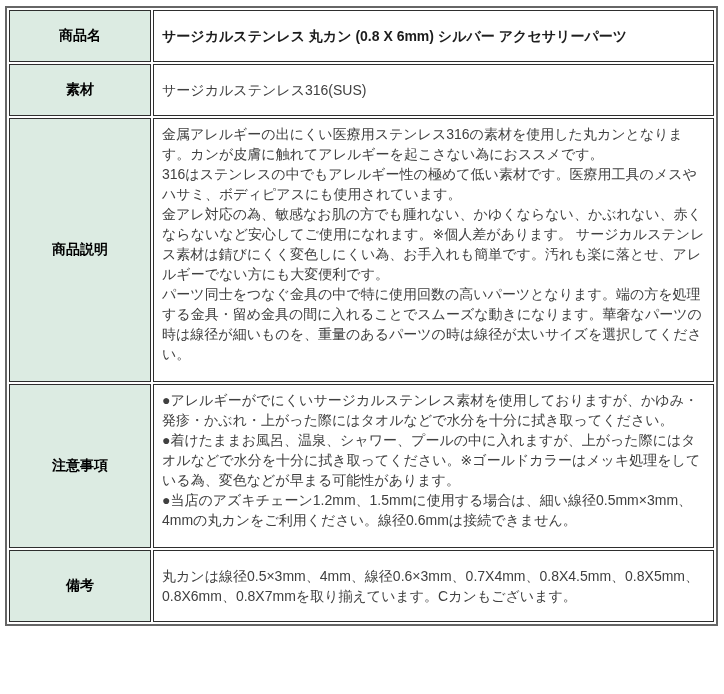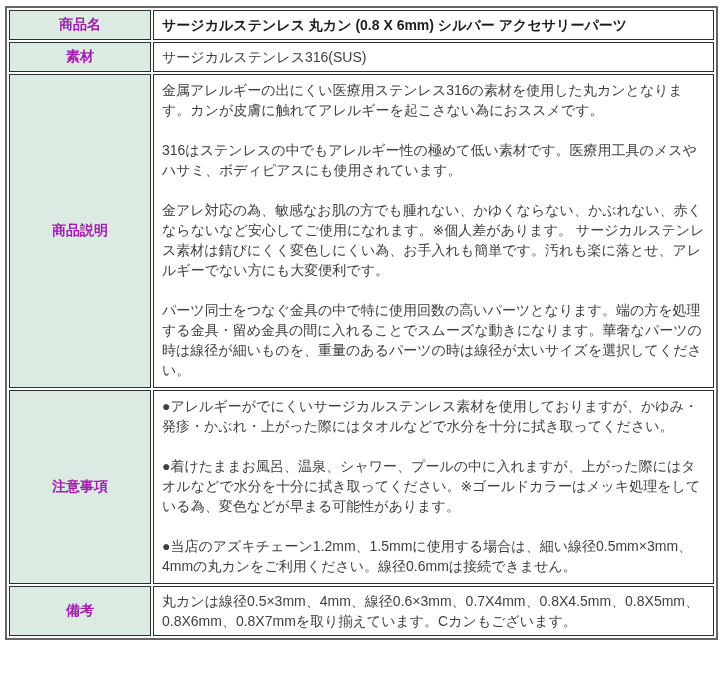--- a/index.html
+++ b/index.html
@@ -27,40 +27,39 @@
     background: #ffffff;
   }
   th.label-cell {
     width: 142px;
     background: var(--label-bg, #dcebe2);
     border: 1px solid var(--cell-border, #2e2e2e);
     text-align: center;
     vertical-align: middle;
     font-size: 14px;
     font-weight: bold;
-    color: #a21caf;
+    color: #000000;
     padding: 4px 2px;
   }
   td.value-cell {
     border: 1px solid var(--cell-border, #2e2e2e);
     vertical-align: middle;
     font-size: 14px;
     line-height: 20px;
     color: var(--text, #404040);
-    padding: 4px 8px;
+    padding: 15px 8px;
   }
   td.value-cell.multi {
-    padding: 5px 8px 7px 8px;
+    padding: 5px 8px 17px 8px;
     vertical-align: top;
   }
   td.value-cell p {
     margin: 0;
   }
   td.value-cell p + p {
-    margin-top: 20px; 
   }
   tr.short-row th.label-cell,
   tr.short-row td.value-cell {
     height: 30px;
   }
   .bold-title {
     font-weight: bold;
     color: var(--title-text, #1c1c1c);
   }
 </style>

